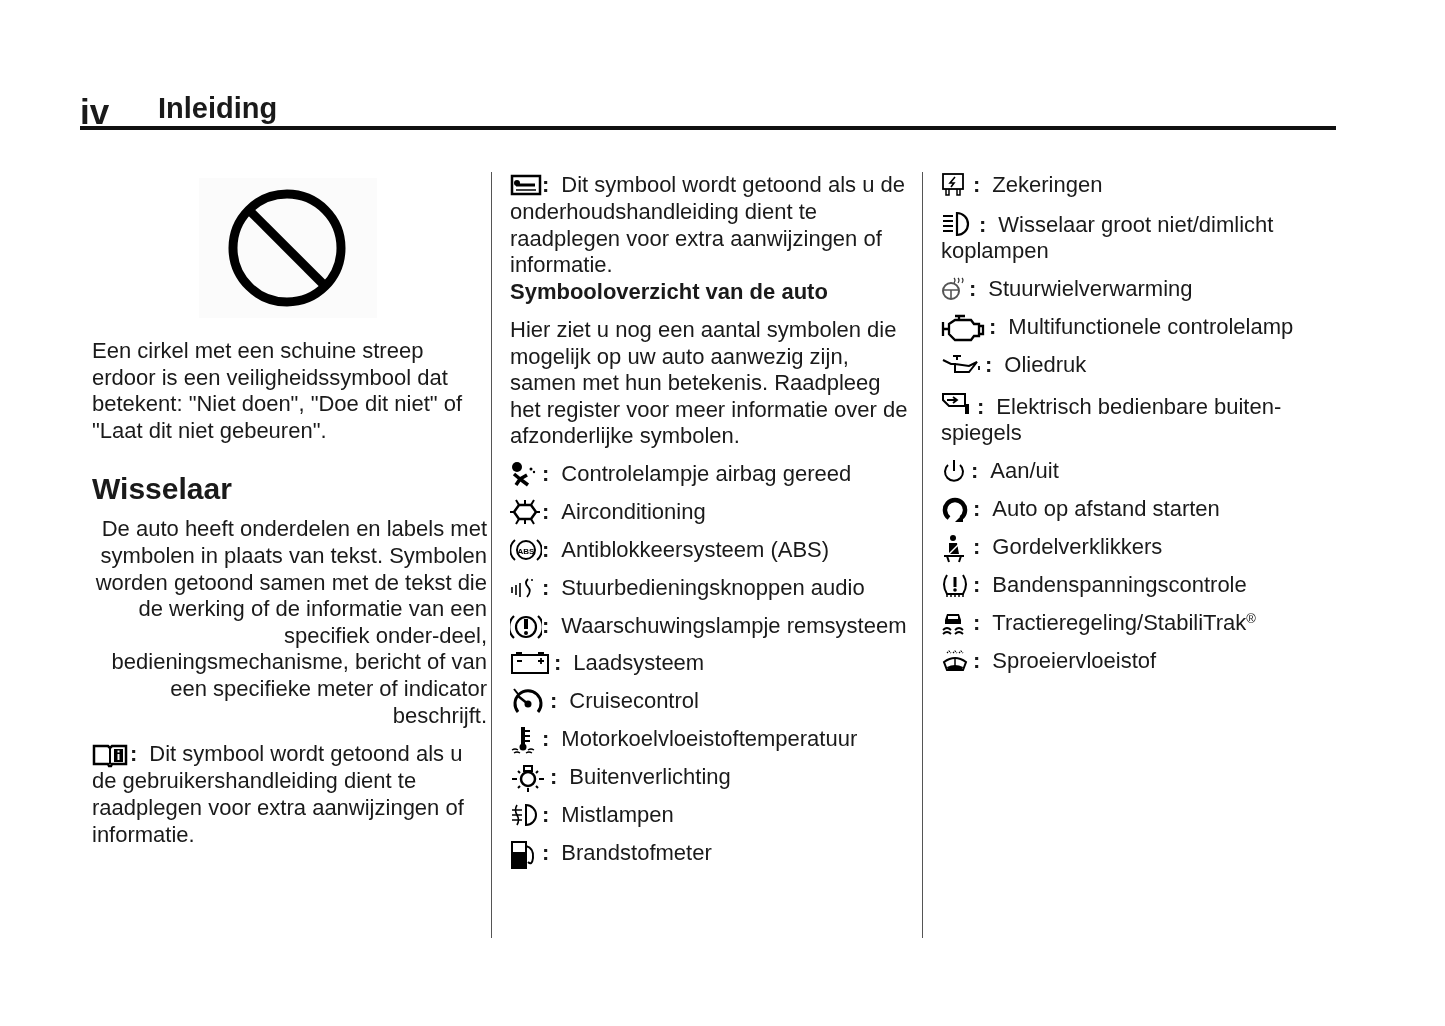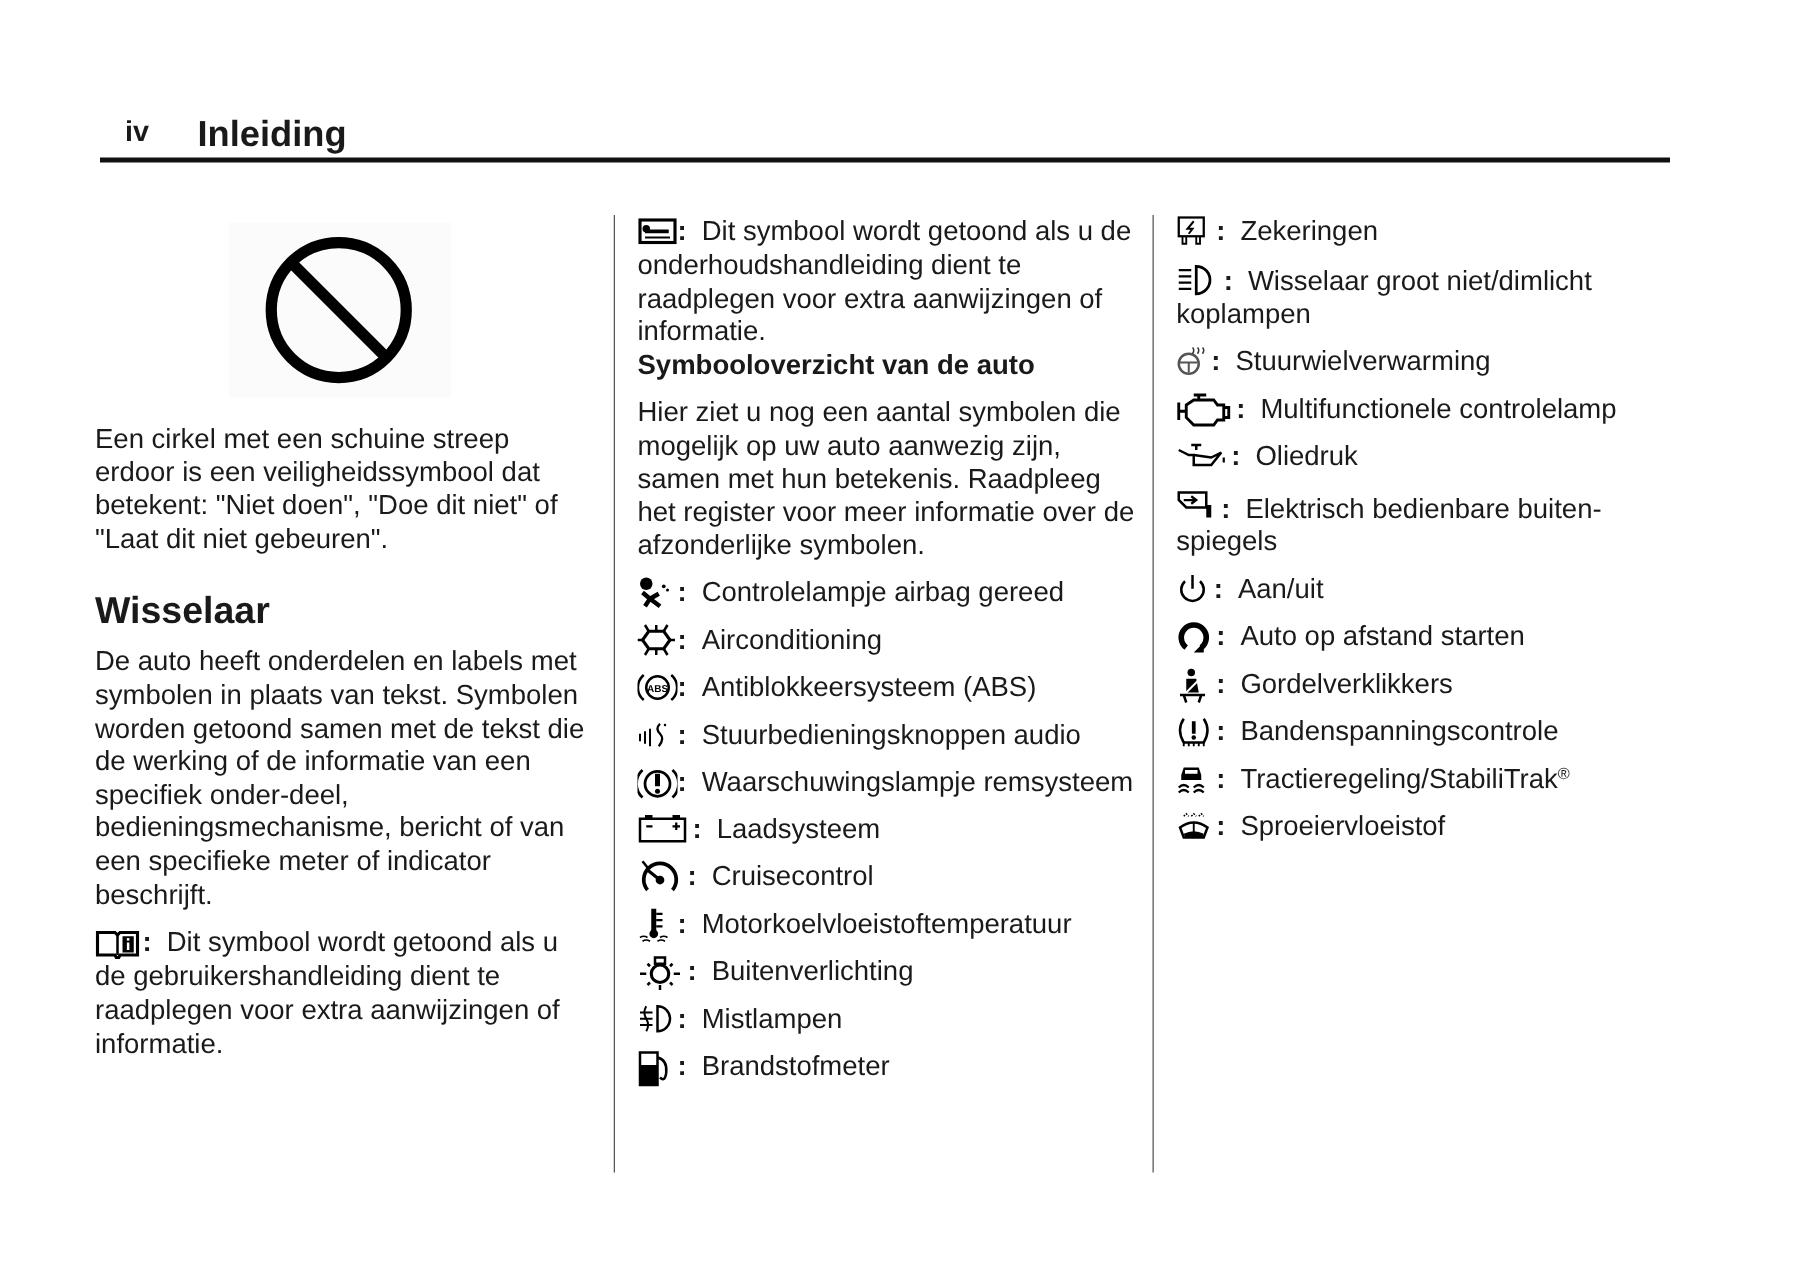--- a/index.html
+++ b/index.html
@@ -1,37 +1,37 @@
 <!DOCTYPE html>
 <html><head>
 <meta charset="utf-8">
 <style>
   html, body { margin: 0; padding: 0; background: #ffffff; }
   body {
     width: 1445px; height: 1026px; position: relative; overflow: hidden;
     font-family: "Liberation Sans", sans-serif; color: #1a1a1a;
   }
   .page-header { position: absolute; left: 80px; top: 88px; width: 1256px; height: 42px; }
-  .page-num { position: absolute; left: 0; top: 4px; font-size: 23px; font-weight: bold; margin-left: 20px; }
+  .page-num { position: absolute; left: 0; top: 4px; font-size: 35px; font-weight: bold; }
   .chapter-title { position: absolute; left: 78px; top: 4px; font-size: 29px; font-weight: bold; }
   .header-rule { position: absolute; left: 0; top: 38px; width: 1256px; height: 4px; background: #111; }
 
   .col { position: absolute; top: 172px; font-size: 22px; line-height: 26.6px; }
-  .col1 { left: 76px; width: 395px; }
+  .col1 { left: 92px; width: 395px; }
   .col2 { left: 510px; width: 405px; }
   .col3 { left: 941px; width: 400px; }
   .divider { position: absolute; width: 1px; background: #555; }
   .div1 { left: 491px; top: 172px; height: 766px; }
   .div2 { left: 922px; top: 172px; height: 766px; }
 
   .figure { width: 178px; height: 140px; margin: 6px 0 0 107px; background: #fbfbfb; position: relative; }
   .figure svg { position: absolute; left: 26px; top: 8px; }
 
   p { margin: 0; }
-  .para { margin-top: 26px; }
+  .para { margin-top: 26px; text-align: right; }
   .h2 { font-size: 30px; font-weight: bold; margin-top: 28px; line-height: 34px; }
   .h2 + .para { margin-top: 10px; }
   .h3 { font-size: 22px; font-weight: bold; margin-top: 0; line-height: 26px; }
   .gap { margin-top: 12px; }
 
   .sym { display: flex; align-items: flex-start; }
   .item { margin-top: 11.3px; }
   .item:first-child { margin-top: 0; }
   .ico { display: inline-block; width: 28px; height: 26px; vertical-align: middle; flex: 0 0 auto; }
   .ico svg { display: block; }

